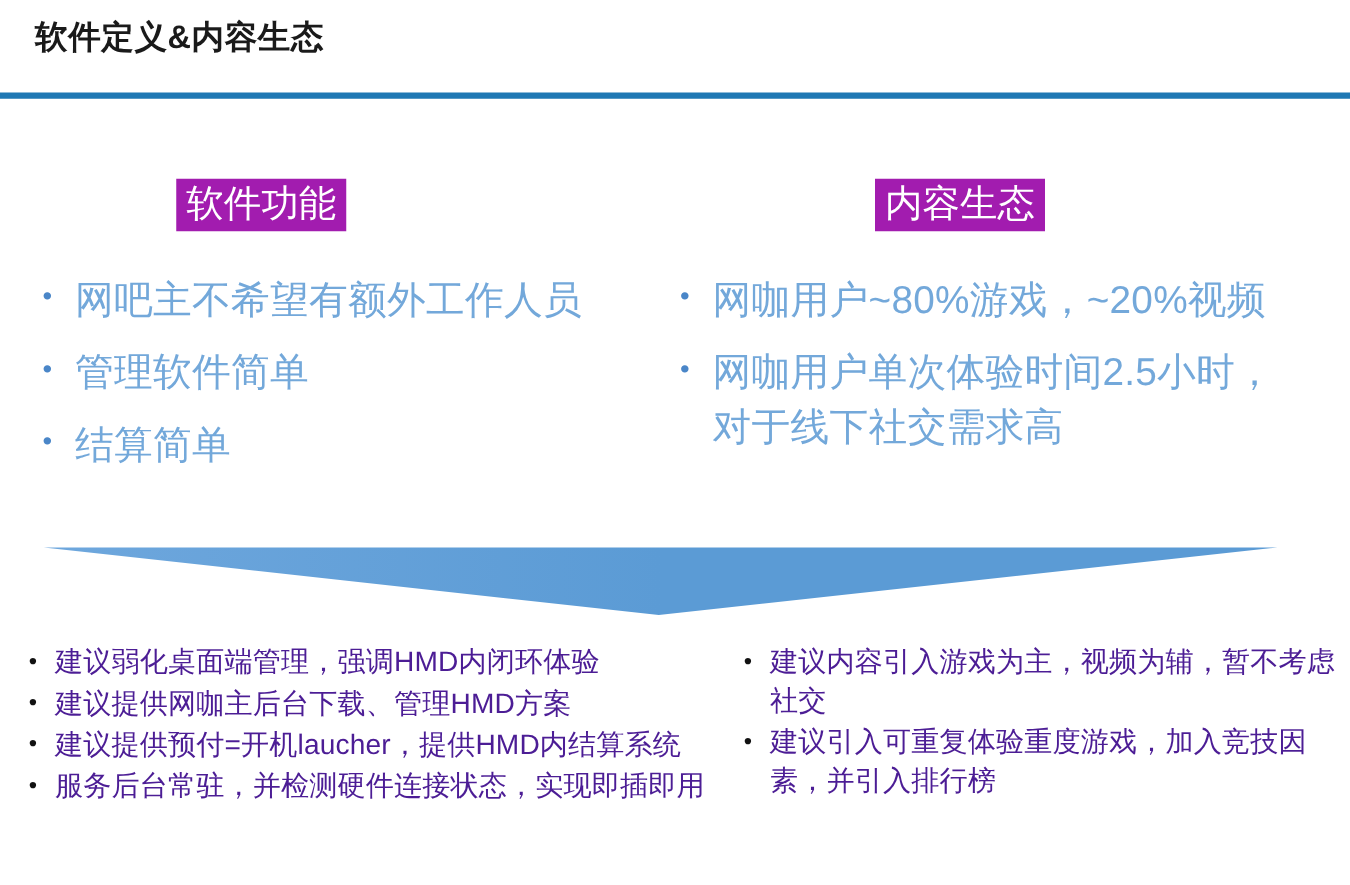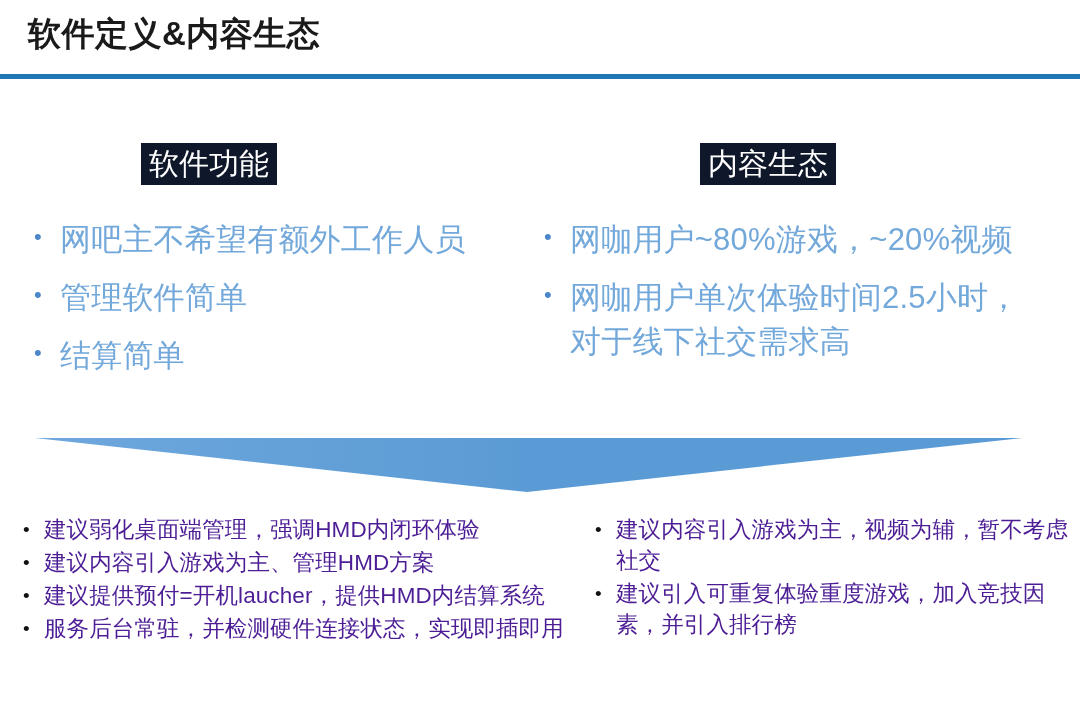--- a/index.html
+++ b/index.html
@@ -14,40 +14,40 @@
     overflow: hidden;
     font-family: "Liberation Sans", "DejaVu Sans", sans-serif;
     background: #ffffff;
   }
 
   
   .slide-title {
     position: absolute;
     left: 28px;
     top: 14px;
-    font-size: 33px;
+    font-size: 26px;
     font-weight: bold;
     color: #1a1a1a;
     letter-spacing: 0.5px;
     line-height: 1.2;
     white-space: nowrap;
   }
   .title-rule {
     position: absolute;
     left: 0;
     top: 74px;
     width: 1080px;
     height: 5px;
     background: #1f78b4;
   }
 
   
   .chip {
     position: absolute;
-    background: #0f172a;
+    background: #a21caf;
     color: #ffffff;
     font-size: 30px;
     line-height: 42px;
     height: 42px;
     padding: 0 8px;
     white-space: nowrap;
     font-weight: 400;
   }
   #chip-left  { left: 141px; top: 143px; }
   #chip-right { left: 700px; top: 143px; }
@@ -179,21 +179,21 @@
 
 <div class="bot-col" id="bot-col-left">
 
   <div class="bot-item">
     <span class="bot-bullet"></span>
     <span class="bot-text">建议弱化桌面端管理，强调HMD内闭环体验</span>
   </div>
 
   <div class="bot-item">
     <span class="bot-bullet"></span>
-    <span class="bot-text">建议内容引入游戏为主、管理HMD方案</span>
+    <span class="bot-text">建议提供网咖主后台下载、管理HMD方案</span>
   </div>
 
   <div class="bot-item">
     <span class="bot-bullet"></span>
     <span class="bot-text">建议提供预付=开机laucher，提供HMD内结算系统</span>
   </div>
 
   <div class="bot-item">
     <span class="bot-bullet"></span>
     <span class="bot-text">服务后台常驻，并检测硬件连接状态，实现即插即用</span>

